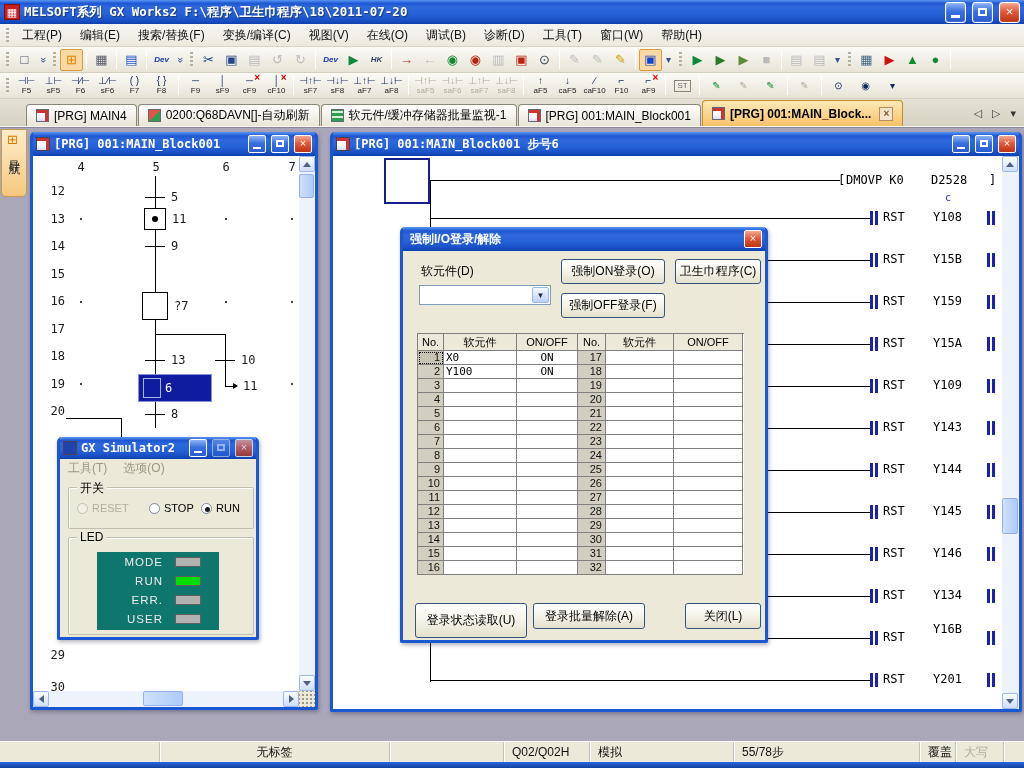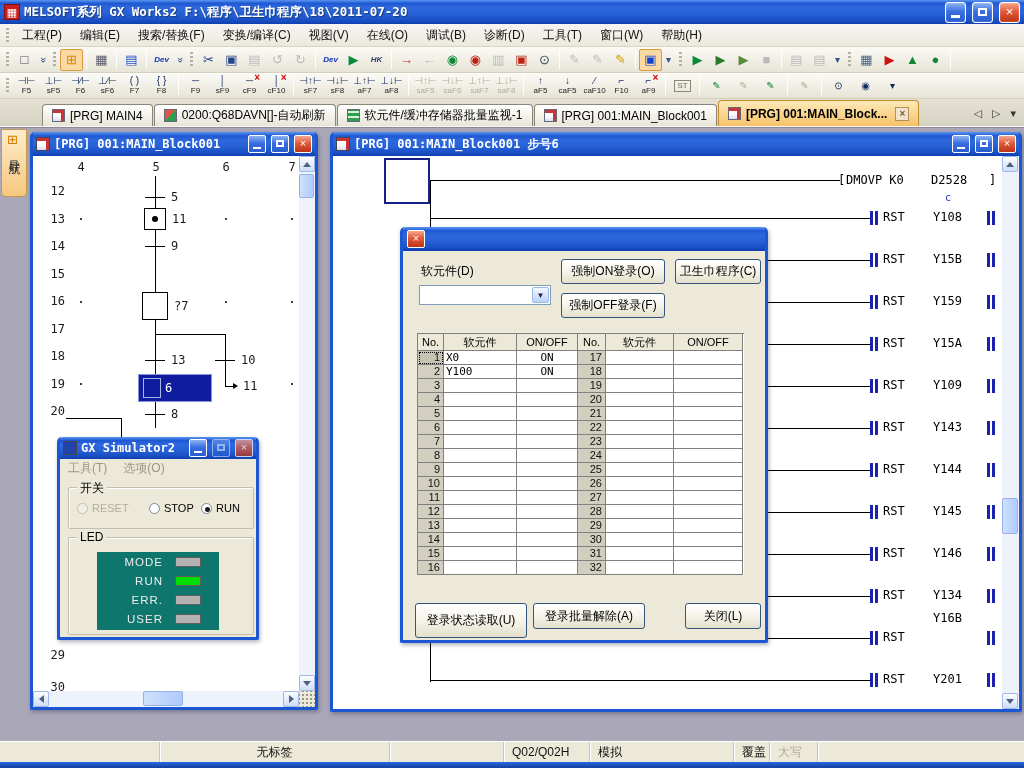--- a/index.html
+++ b/index.html
@@ -36,21 +36,21 @@
 .tb-icon .ticon-txt{font-size:8px;font-weight:bold;line-height:1;font-style:italic;}
 .ovf{transform:rotate(90deg);}
 .lad-btn{width:27px;height:24px;display:flex;flex-direction:column;align-items:center;justify-content:center;line-height:1;flex:none;background:none;border:1px solid transparent;}
 .lad-btn .g{font-size:10px;color:#10265e;position:relative;white-space:nowrap;}
 .lad-btn .k{font-size:8px;color:#222;margin-top:1px;}
 .lad-btn.disabled .g,.lad-btn.disabled .k{color:#b0ac9c;}
 .lad-btn .g.redx::after{content:"×";color:#d40000;font-weight:bold;font-size:10px;position:absolute;right:-7px;top:-3px;}
 .lad-btn .g.boxed{border:1px solid #8a8778;padding:1px 2px;font-size:8px;color:#666;}
 
 
-.tabbar{position:absolute;top:99px;left:0;width:1024px;height:28px;background:linear-gradient(#e4e1d4,#d6d3c4);display:flex;align-items:flex-end;padding-left:42px;border-bottom:1px solid #f8f6ee;}
+.tabbar{position:absolute;top:99px;left:0;width:1024px;height:28px;background:linear-gradient(#e4e1d4,#d6d3c4);display:flex;align-items:flex-end;padding-left:26px;border-bottom:1px solid #f8f6ee;}
 .tab{height:22px;display:flex;align-items:center;gap:5px;padding:0 9px;border:1px solid #8a8778;border-bottom:none;border-radius:4px 4px 0 0;background:linear-gradient(#ffffff,#e8e5d8);white-space:nowrap;margin-right:1px;}
 .tab.active{height:26px;background:linear-gradient(#fde9b8,#f6c268);font-weight:bold;border-color:#c08f2e;}
 .ticon{width:13px;height:13px;flex:none;border:1px solid #667;position:relative;}
 .ticon.prg-icon{background:linear-gradient(180deg,#fff 55%,#d8dcf2);box-shadow:inset -3px 3px 0 #cc3333;}
 .ticon.module-icon{background:linear-gradient(135deg,#e05545 50%,#2f9e4f 50%);}
 .ticon.monitor-icon{background:repeating-linear-gradient(0deg,#2f9e4f 0 3px,#d8f0d8 3px 5px);}
 .tab .tclose{width:14px;height:14px;border:1px solid #b09060;background:#f4e3cc;color:#7a5a2a;font-size:10px;line-height:12px;text-align:center;margin-left:3px;}
 .tab-scrolls{position:absolute;right:8px;bottom:6px;display:flex;gap:10px;color:#333;font-size:11px;}
 
 
@@ -648,21 +648,21 @@
           <span class="ltext" style="left: 600px; top: 390px;">Y146</span>
           <span class="fmark" style="left: 654px; top: 391px;"></span>
           <div class="hline" style="left: 97px; top: 440px; width: 440px;"></div>
           <span class="fmark" style="left: 537px; top: 433px;"></span>
           <span class="ltext" style="left: 550px; top: 432px;">RST</span>
           <span class="ltext" style="left: 600px; top: 432px;">Y134</span>
           <span class="fmark" style="left: 654px; top: 433px;"></span>
           <div class="hline" style="left: 97px; top: 482px; width: 440px;"></div>
           <span class="fmark" style="left: 537px; top: 475px;"></span>
           <span class="ltext" style="left: 550px; top: 474px;">RST</span>
-          <span class="ltext" style="left: 600px; top: 455px;">Y16B</span>
+          <span class="ltext" style="left: 600px; top: 466px;">Y16B</span>
           <span class="fmark" style="left: 654px; top: 475px;"></span>
           <div class="hline" style="left: 97px; top: 524px; width: 440px;"></div>
           <span class="fmark" style="left: 537px; top: 517px;"></span>
           <span class="ltext" style="left: 550px; top: 516px;">RST</span>
           <span class="ltext" style="left: 600px; top: 516px;">Y201</span>
           <span class="fmark" style="left: 654px; top: 517px;"></span>
         </div>
       <div class="sb" style="right:0;top:0;bottom:0;width:17px;">
         <div class="sb-btn" style="left:0;top:0;">
             <span class="tri up"></span>
@@ -670,20 +670,21 @@
         <div class="sb-thumb" style="left:0;top:342px;width:16px;height:36px;"></div>
         <div class="sb-btn" style="left:0;bottom:0;">
             <span class="tri down"></span>
           </div>
       </div>
     </div>
   </div>
 
   <div class="cwin" id="force-dialog">
     <div class="ctitle">
+      <span class="ttext" style="font-family:'Liberation Sans','DejaVu Sans',sans-serif;padding-left:4px;">强制I/O登录/解除</span>
       <span class="cbtn close">×</span>
     </div>
     <div class="cbody">
       <span class="dlg-label" style="left:18px;top:12px;">软元件(D)</span>
       <div class="combo">
         <span></span>
         <span class="combo-btn">
             <span style="font-size:8px;color:#224;">▼</span>
           </span>
       </div>
@@ -857,18 +858,19 @@
       </div>
     </div>
   </div>
 
   <div class="statusbar">
       <div class="sb-panel" style="width: 160px; flex: 0 0 auto;"></div>
       <div class="sb-panel center" style="width: 230px; flex: 0 0 auto;">无标签</div>
       <div class="sb-panel" style="width: 114px; flex: 0 0 auto;"></div>
       <div class="sb-panel" style="width: 86px; flex: 0 0 auto;">Q02/Q02H</div>
       <div class="sb-panel" style="width: 144px; flex: 0 0 auto;">模拟</div>
+      <div class="sb-panel" style="width: 186px; flex: 0 0 auto;">55/78步</div>
       <div class="sb-panel" style="width: 36px; flex: 0 0 auto;">覆盖</div>
       <div class="sb-panel dim" style="width: 48px; flex: 0 0 auto;">大写</div>
     </div>
   <div class="bottom-edge"></div>
 
 </div>
 
 </body></html>

